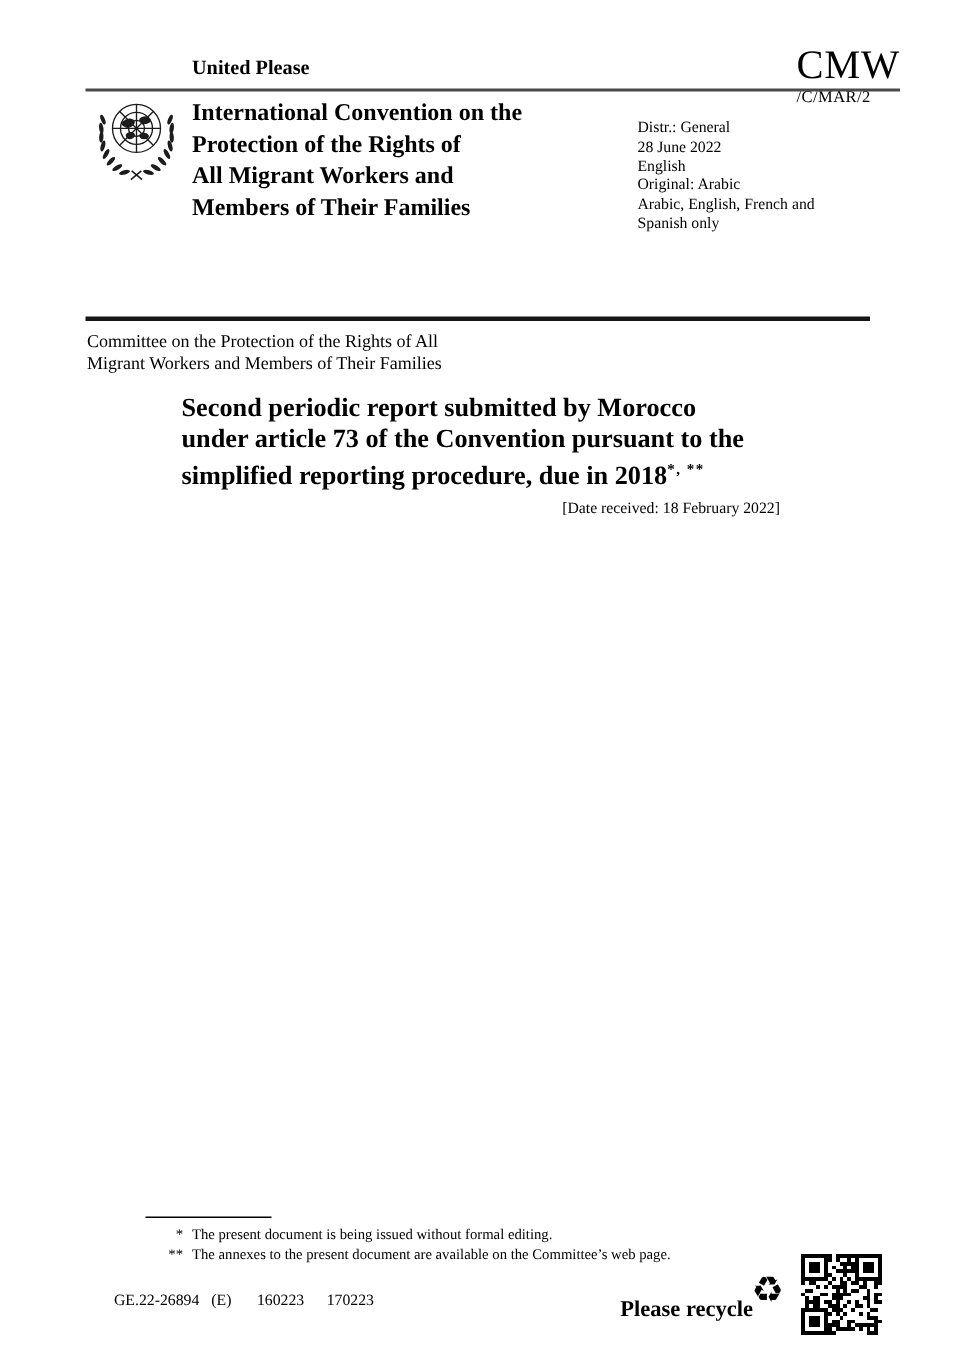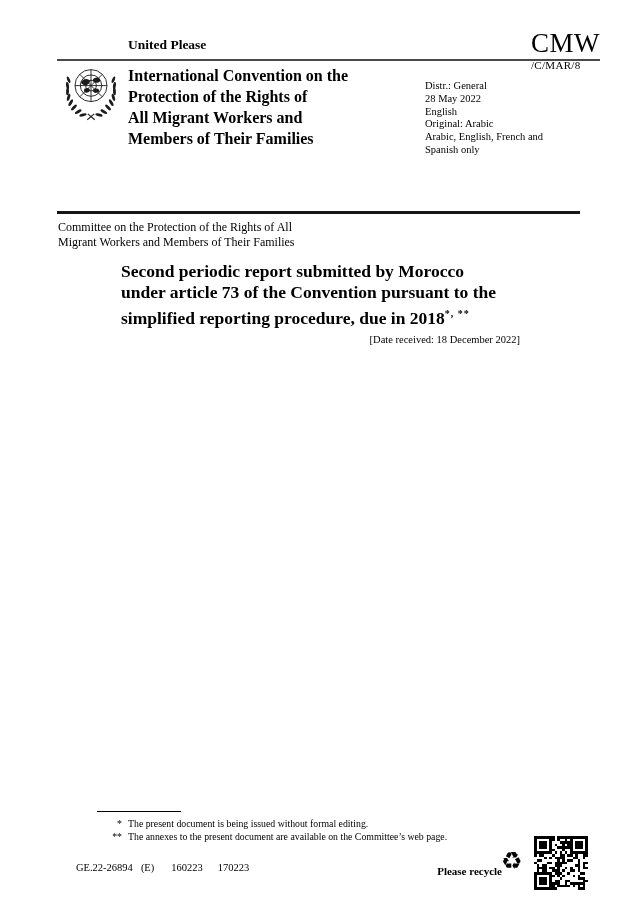--- a/index.html
+++ b/index.html
@@ -34,31 +34,31 @@
   .fn-row{display:flex;}
   .fn-marker{flex:0 0 30px;text-align:right;padding-right:6px;}
   .fn-text{flex:1;}
 
   
   .footer-id{position:absolute;left:76px;top:862px;font-size:10.5px;}
   .footer-id span{margin-right:0;}
   .footer-id .lang{margin-left:8px;}
   .footer-id .d1{margin-left:17px;}
   .footer-id .d2{margin-left:15px;}
-  .please-recycle{position:absolute;right:138px;top:865px;font-size:11px;font-weight:bold;}
+  .please-recycle{position:absolute;right:138px;top:865px;font-size:15px;font-weight:bold;}
   .recycle-icon{position:absolute;left:501px;top:849px;font-size:24px;line-height:1;}
   .qr{position:absolute;left:534px;top:836px;width:54px;height:54px;}
 </style>
 </head>
 <body>
 
 <div class="header-org">United Please</div>
 <div class="header-symbol">
   <span class="main">CMW</span>
-    <span class="suffix">/C/MAR/8</span>
+    <span class="suffix">/C/MAR/2</span>
 </div>
 <div class="header-rule"></div>
 
 <div class="emblem">
   <svg viewBox="0 0 120 112" width="64" height="60">
 
     <g stroke="#1c1c1c" fill="none" stroke-width="1.7">
       <circle cx="60" cy="44" r="30" fill="#ffffff"></circle>
       <circle cx="60" cy="44" r="20"></circle>
       <circle cx="60" cy="44" r="10"></circle>
@@ -104,37 +104,37 @@
       </g>
     </g>
   </svg>
 </div>
 
 <div class="conv-title preline">International Convention on the
 Protection of the Rights of
 All Migrant Workers and
 Members of Their Families</div>
 <div class="distr preline">Distr.: General
-28 May 2022
+28 June 2022
 English
 Original: Arabic
 Arabic, English, French and
 Spanish only</div>
 
 <div class="thick-rule"></div>
 <div class="committee preline">Committee on the Protection of the Rights of All
 Migrant Workers and Members of Their Families</div>
 
 <div class="main-title">
   <span class="preline">Second periodic report submitted by Morocco
 under article 73 of the Convention pursuant to the
 simplified reporting procedure, due in 2018</span><sup>*, **</sup>
 </div>
 
-<div class="date-received">[Date received: 18 December 2022]</div>
+<div class="date-received">[Date received: 18 February 2022]</div>
 
 <div class="fn-rule"></div>
 <div class="footnotes">
   <div class="fn-row">
     <span class="fn-marker">*</span>
     <span class="fn-text">The present document is being issued without formal editing.</span>
   </div>
   <div class="fn-row">
     <span class="fn-marker">**</span>
     <span class="fn-text">The annexes to the present document are available on the Committee’s web page.</span>

